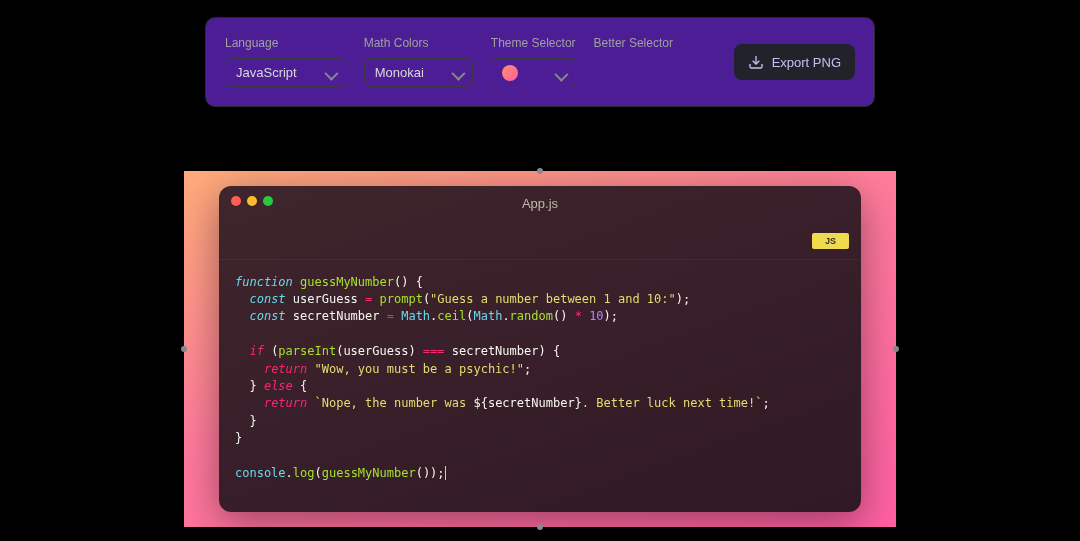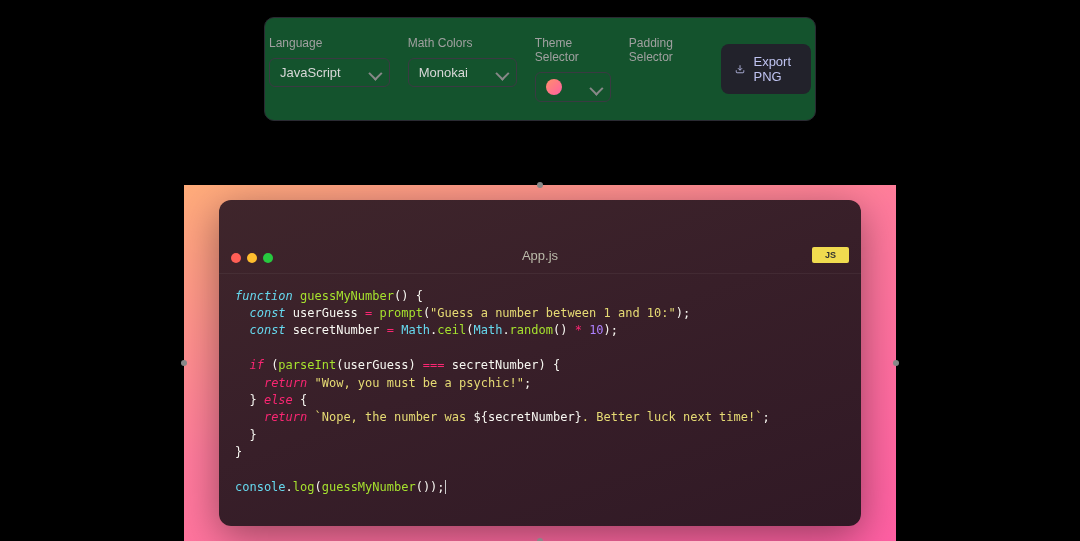--- a/index.html
+++ b/index.html
@@ -5,26 +5,26 @@
 * { box-sizing: border-box; margin: 0; padding: 0; }
 body {
   background: #000;
   font-family: -apple-system, BlinkMacSystemFont, "Segoe UI", sans-serif;
   color: #a0a0a0;
   width: 1080px;
   height: 541px;
   overflow: hidden;
 }
 .toolbar {
-  width: 552px;
+  width: 670px;
   margin: 17px auto 0;
-  background: #14532d;
+  background: #4c1d95;
   border: 1px solid #2a2a32;
   border-radius: 10px;
-  padding: 18px 4px;
+  padding: 18px 19px;
   display: flex;
   align-items: flex-start;
   gap: 18px;
 }
 .group { display: flex; flex-direction: column; gap: 8px; }
 .group-label { font-size: 12px; color: #a0a0a0; }
 .dropdown {
   display: flex;
   align-items: flex-end;
   justify-content: space-between;
@@ -81,21 +81,21 @@
 .h-right { right: -3px; top: 50%; transform: translateY(-50%); }
 .editor {
   width: 642px;
   background: linear-gradient(160deg, rgba(55,32,40,0.96), rgba(40,22,32,0.96));
   border-radius: 12px;
   box-shadow: 0 10px 40px rgba(0,0,0,0.4);
   overflow: hidden;
 }
 .editor-header {
   display: flex;
-  align-items: flex-end;
+  align-items: flex-start;
   padding: 10px 12px;
   position: relative;
   border-bottom: 1px solid rgba(255,255,255,0.05);
 }
 .dots { display: flex; gap: 6px; }
 .dot { width: 10px; height: 10px; border-radius: 50%; }
 .dot.r { background: #ff5f56; }
 .dot.y { background: #ffbd2e; }
 .dot.g { background: #27c93f; }
 .filename { position: absolute; left: 50%; transform: translateX(-50%); color: #bba; font-size: 13px; }
@@ -145,21 +145,21 @@
     </div>
   </div>
   <div class="group">
     <div class="group-label">Theme Selector</div>
     <div class="dropdown theme-select">
       <div class="theme-dot"></div>
       <div class="chev"></div>
     </div>
   </div>
   <div class="group">
-    <div class="group-label">Padding Selector</div>
+    <div class="group-label">Better Selector</div>
   </div>
   <div class="spacer"></div>
   <div class="export-btn">
     <svg width="16" height="16" viewBox="0 0 24 24" fill="none" stroke="currentColor" stroke-width="2">
         <path d="M21 15v4a2 2 0 0 1-2 2H5a2 2 0 0 1-2-2v-4"></path>
         <polyline points="7 10 12 15 17 10"></polyline>
         <line x1="12" y1="15" x2="12" y2="3"></line>
       </svg>
     <span>Export PNG</span>
   </div>

